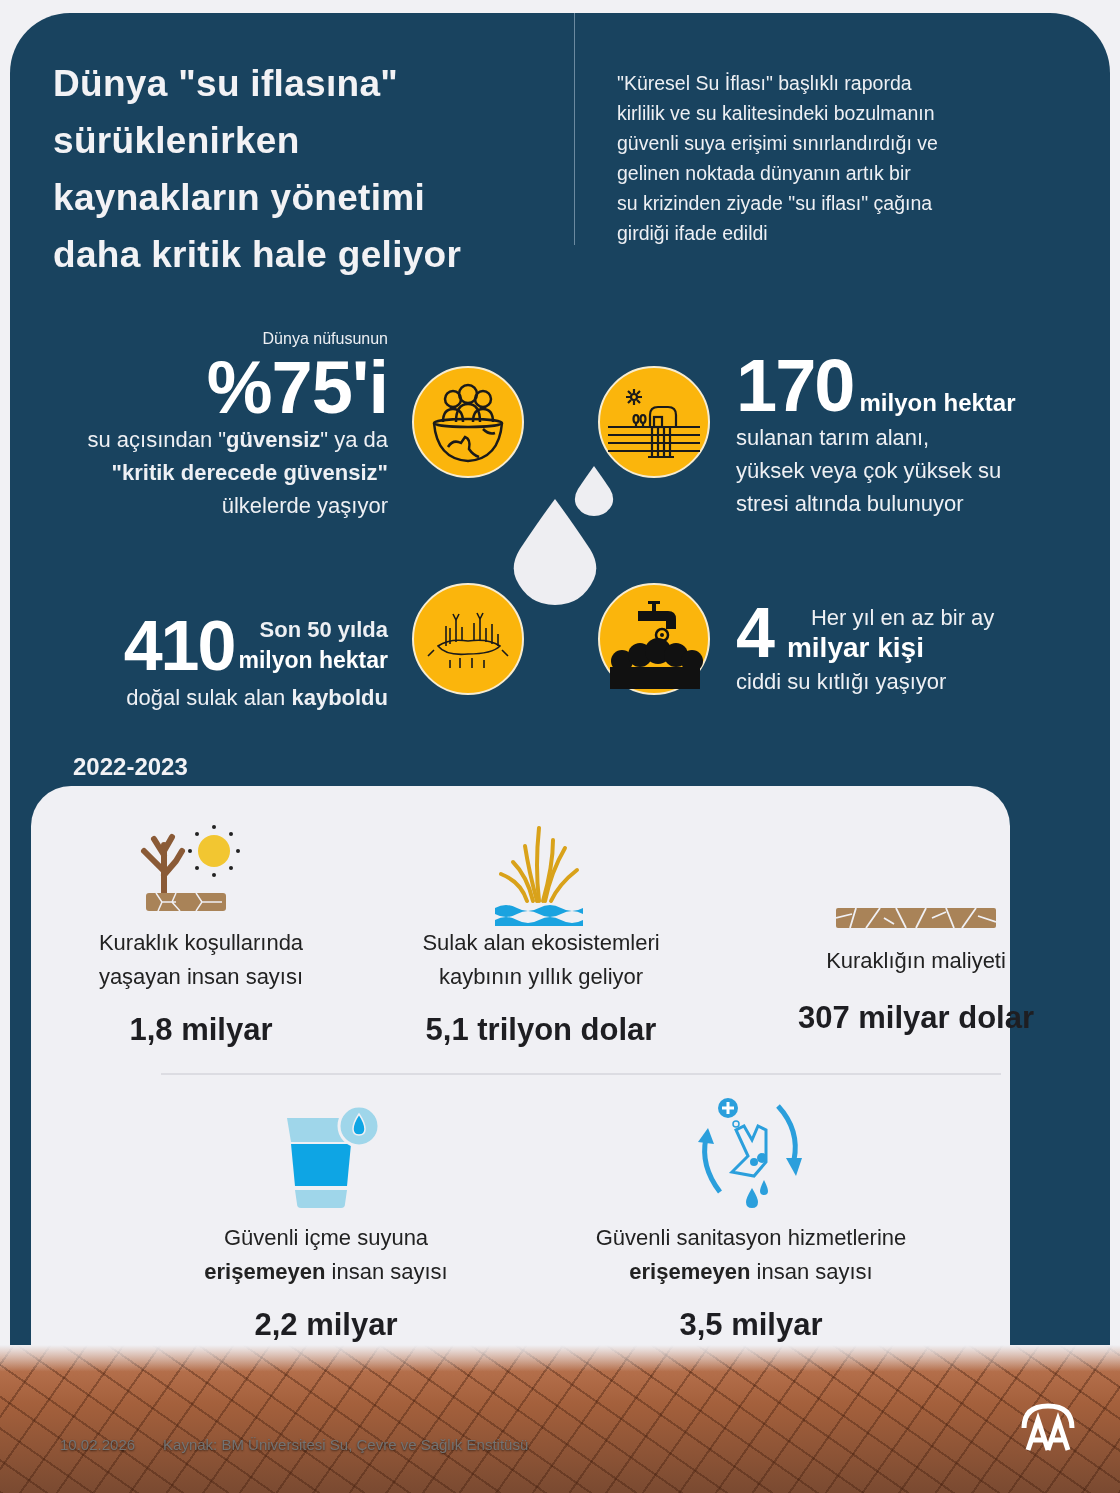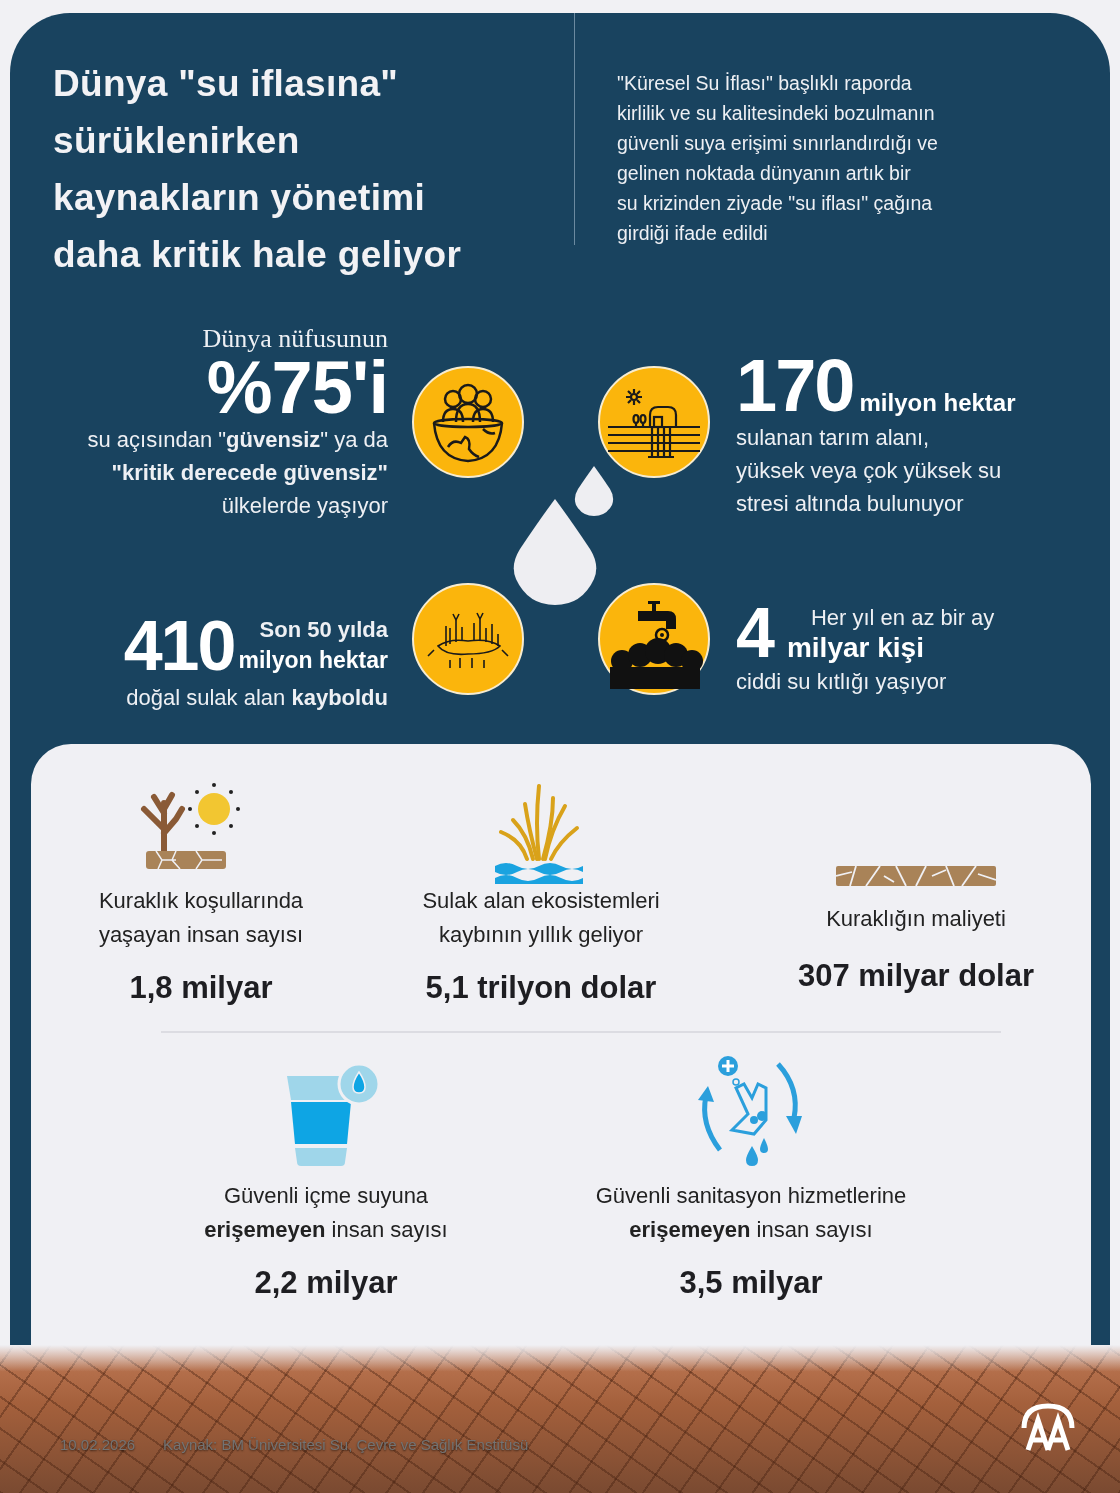--- a/index.html
+++ b/index.html
@@ -25,21 +25,21 @@
     background: #6b8aa0;
   }
   .intro {
     position: absolute; left: 607px; top: 55px; width: 430px;
     color: #eef0f4; font-size: 19.5px; line-height: 30px;
   }
   
   .stat-text { position: absolute; color: #eef0f4; }
   .yellow { color: #ffffff; }
   .s1 { right: 722px; top: 312px; text-align: right; }
-  .s1 .lead { font-size: 26px; line-height: 28px; font-family: Liberation Serif, serif; }
+  .s1 .lead { font-size: 16px; line-height: 28px; }
   .s1 .big { font-size: 74px; font-weight: 700; line-height: 70px; letter-spacing: -1px; }
   .s1 .body { font-size: 22px; line-height: 33px; }
   .s2 { left: 726px; top: 338px; }
   .s2 .big { font-size: 74px; font-weight: 700; line-height: 70px; letter-spacing: -2px; display: inline-block; }
   .s2 .unit { font-size: 24px; font-weight: 700; margin-left: 6px; }
   .s2 .body { font-size: 22px; line-height: 33px; }
   .s3 { right: 722px; top: 582px; text-align: right; }
   .s3 .row { display: flex; align-items: flex-end; justify-content: flex-end; }
   .s3 .big { font-size: 70px; font-weight: 700; line-height: 66px; letter-spacing: -2px; margin-top: 18px; }
   .s3 .side { text-align: right; margin-left: 4px; padding-bottom: 4px; }
@@ -61,21 +61,21 @@
   .c1 { left: 402px; top: 353px; }
   .c2 { left: 588px; top: 353px; }
   .c3 { left: 402px; top: 570px; }
   .c4 { left: 588px; top: 570px; }
   .drop { position: absolute; }
   .year {
     position: absolute; left: 63px; top: 740px; color: #f2f2f5;
     font-size: 24px; font-weight: 700;
   }
   .panel {
-    position: absolute; left: 21px; top: 731px; width: 1060px; height: 620px;
+    position: absolute; left: 21px; top: 773px; width: 979px; height: 620px;
     background: #f0f0f4; border-radius: 40px 40px 0 0;
   }
   .item { position: absolute; text-align: center; color: #222; }
   .item .label { font-size: 22px; line-height: 34px; }
   .item .value { font-size: 31px; font-weight: 700; line-height: 40px; margin-top: 16px; color: #1e1e22; }
   .hdivider { position: absolute; left: 130px; top: 287px; width: 840px; height: 2px; background: #dcdce2; }
   .ground {
     position: absolute; left: 0; top: 1345px; width: 1120px; height: 148px;
     background:
       linear-gradient(to bottom, rgba(240,240,244,1) 0%, rgba(240,240,244,0) 18%),

